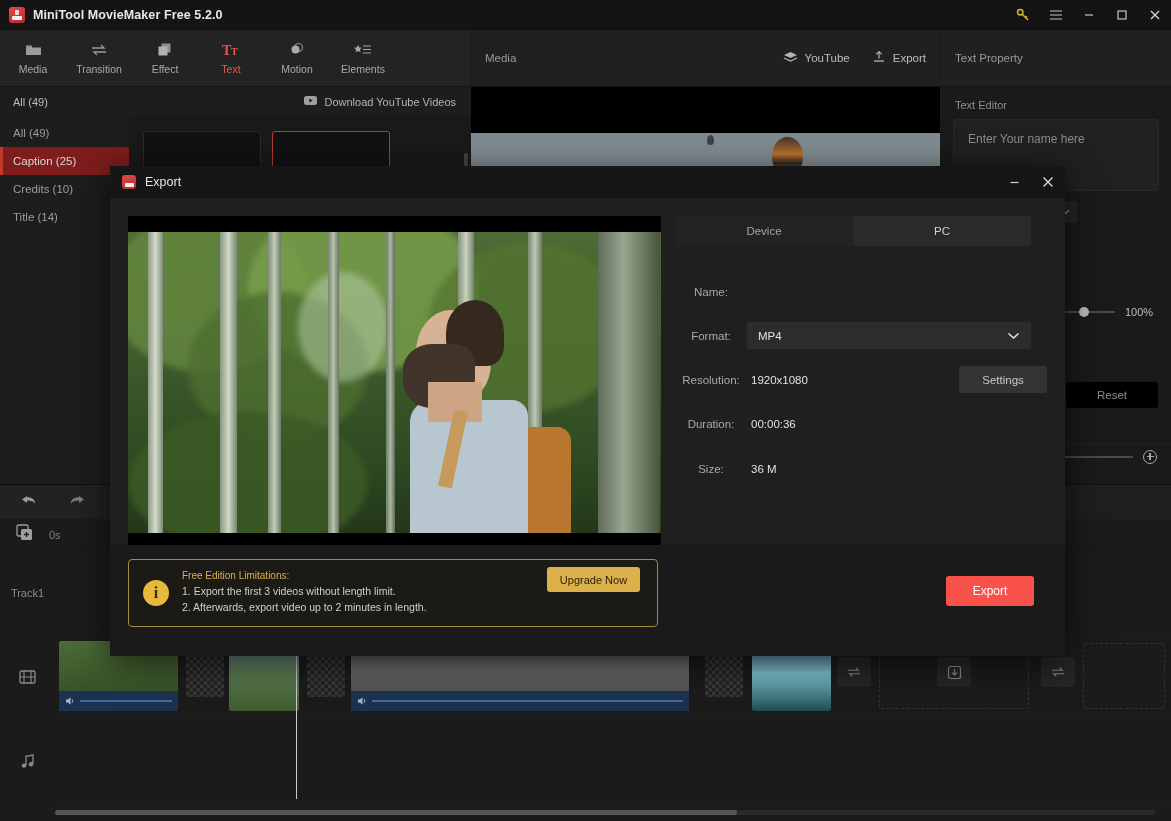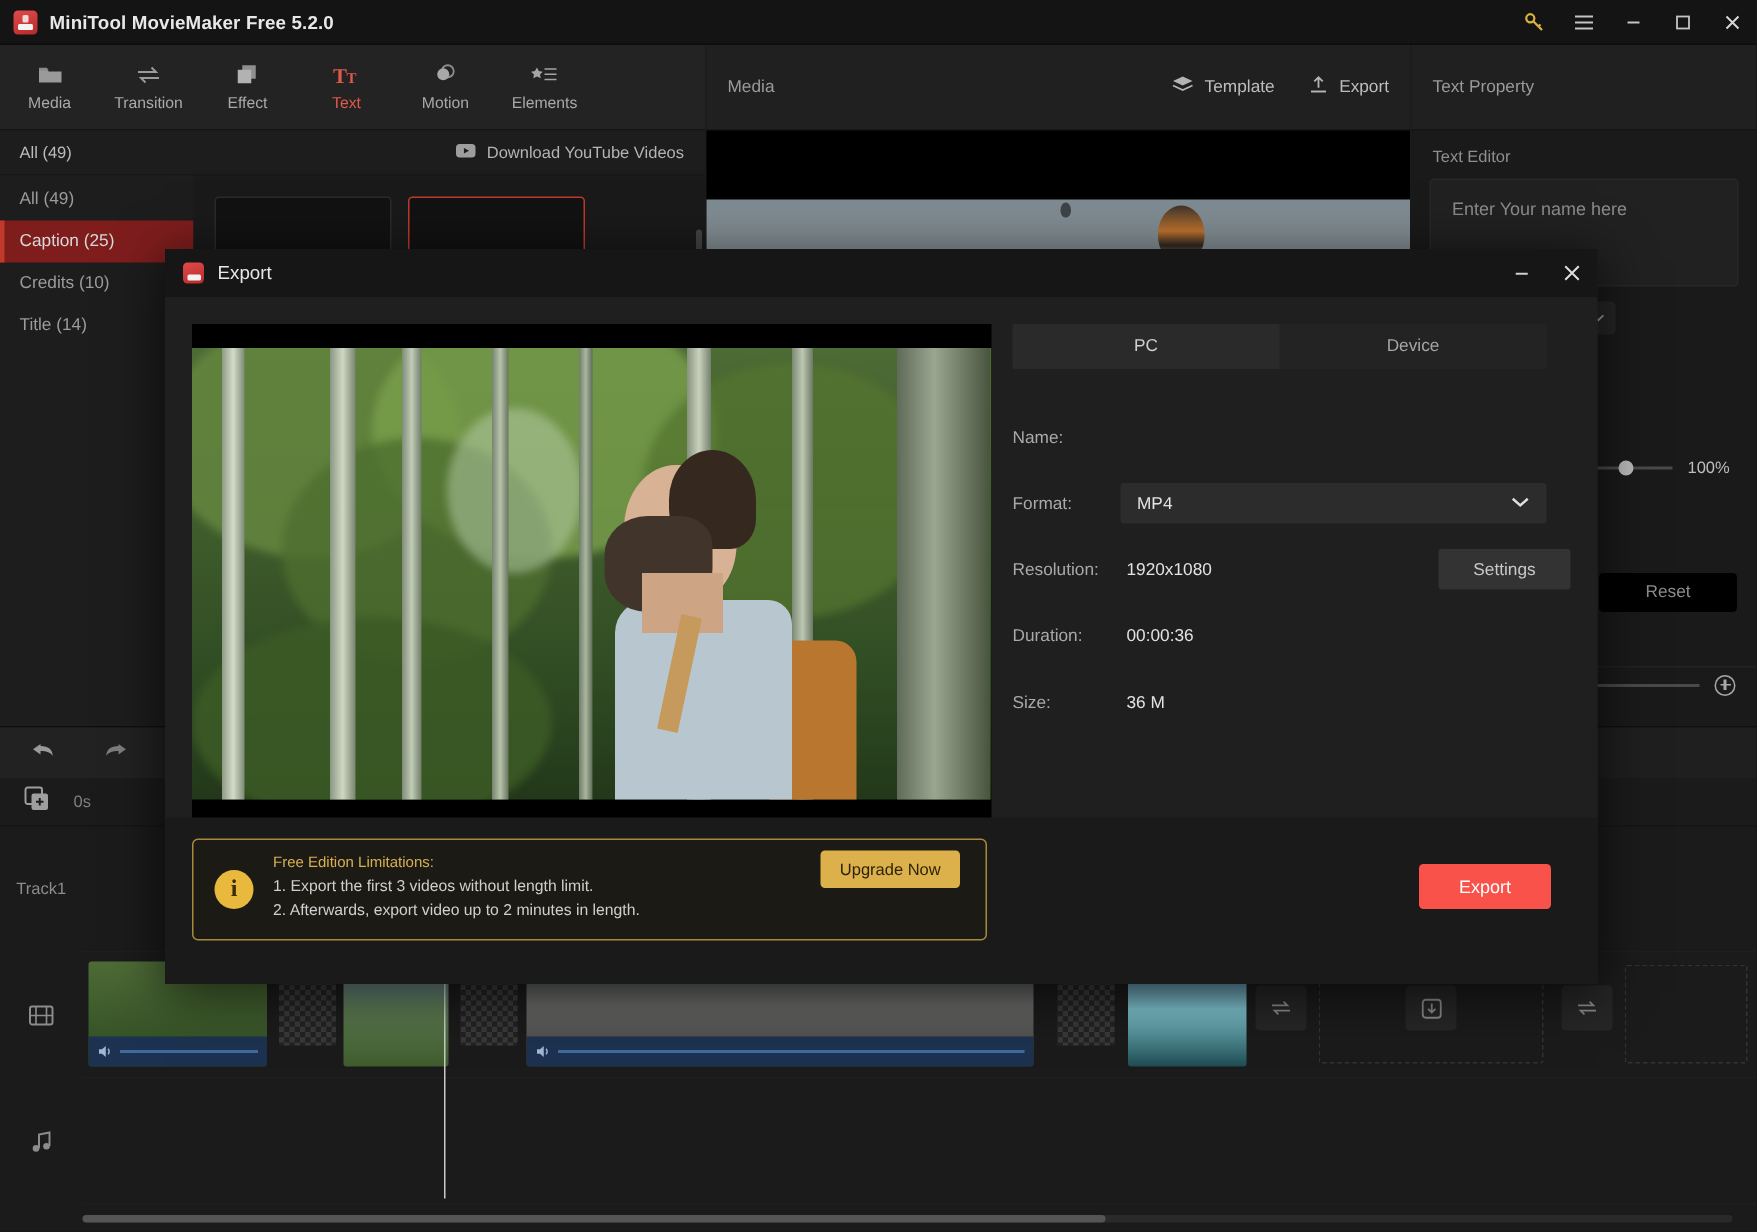--- a/index.html
+++ b/index.html
@@ -282,21 +282,21 @@
   #seg {
     display: flex; width: 356px; height: 30px; background: #2a2a2a; border-radius: 2px;
     overflow: hidden; margin-bottom: 32px;
   }
   #seg .seg {
     flex: 1; display: flex; align-items: center; justify-content: center;
     font-size: 11.5px; color: #cfcfcf; background: #2a2a2a;
   }
   #seg .seg.off { background: #232323; color: #a5a5a5; }
   .frow { display: flex; align-items: center; height: 27px; margin-bottom: 17px; }
-  .flabel { width: 72px; font-size: 11.5px; color: #a9a9a9; flex: none; }
+  .flabel { width: 72px; font-size: 11.5px; color: #a9a9a9; flex: none; text-align: center; }
   .finput {
     width: 284px; height: 27px; background: #2c2c2c; border-radius: 2px;
     display: flex; align-items: center; padding: 0 11px; font-size: 11.5px; color: #e2e2e2;
   }
   .finput.sel-field { justify-content: space-between; }
   .fpath { width: 255px; }
   .folder-btn {
     width: 27px; height: 27px; background: #2c2c2c; border-radius: 2px; margin-left: 7px;
     display: flex; align-items: center; justify-content: center; color: #d3d3d3;
   }
@@ -430,21 +430,21 @@
   <div id="player-header">
     <div class="lbl">Media</div>
     <div class="hdr-actions">
       <div class="hdr-btn">
         <span>
           <svg width="15" height="13" viewBox="0 0 15 13">
               <path d="M7.5 1L14 4l-6.5 3L1 4z" fill="#b4b4b4"></path>
               <path d="M1 7l6.5 3L14 7" stroke="#b4b4b4" stroke-width="1.2" fill="none"></path>
             </svg>
         </span>
-        <span>Template</span>
+        <span>YouTube</span>
       </div>
       <div class="hdr-btn">
         <span>
           <svg width="14" height="14" viewBox="0 0 14 14">
               <path d="M7 1.5v7M4.2 4.3L7 1.5l2.8 2.8" stroke="#b4b4b4" stroke-width="1.2" fill="none"></path>
               <path d="M2 11h10" stroke="#b4b4b4" stroke-width="1.3"></path>
             </svg>
         </span>
         <span>Export</span>
       </div>
@@ -684,22 +684,22 @@
           <div class="person-head" style="left:288px;top:78px;width:75px;height:92px;"></div>
           <div class="hair" style="left:318px;top:68px;width:58px;height:66px;"></div>
           <div class="beard" style="left:275px;top:112px;width:72px;height:64px;"></div>
           <div style="position:absolute;left:300px;top:150px;width:54px;height:40px;background:#cda585;"></div>
           <div style="position:absolute;left:318px;top:178px;width:14px;height:78px;background:#c59a5c;transform:rotate(12deg);"></div>
         </div>
       </div>
 
       <div id="form">
         <div id="seg">
+          <div class="seg off">Device</div>
           <div class="seg">PC</div>
-          <div class="seg off">Device</div>
         </div>
 
         <div class="frow">
           <div class="flabel">Name:</div>
         </div>
 
         <div class="frow">
           <div class="flabel">Format:</div>
           <div class="finput sel-field">
             <span>MP4</span>

